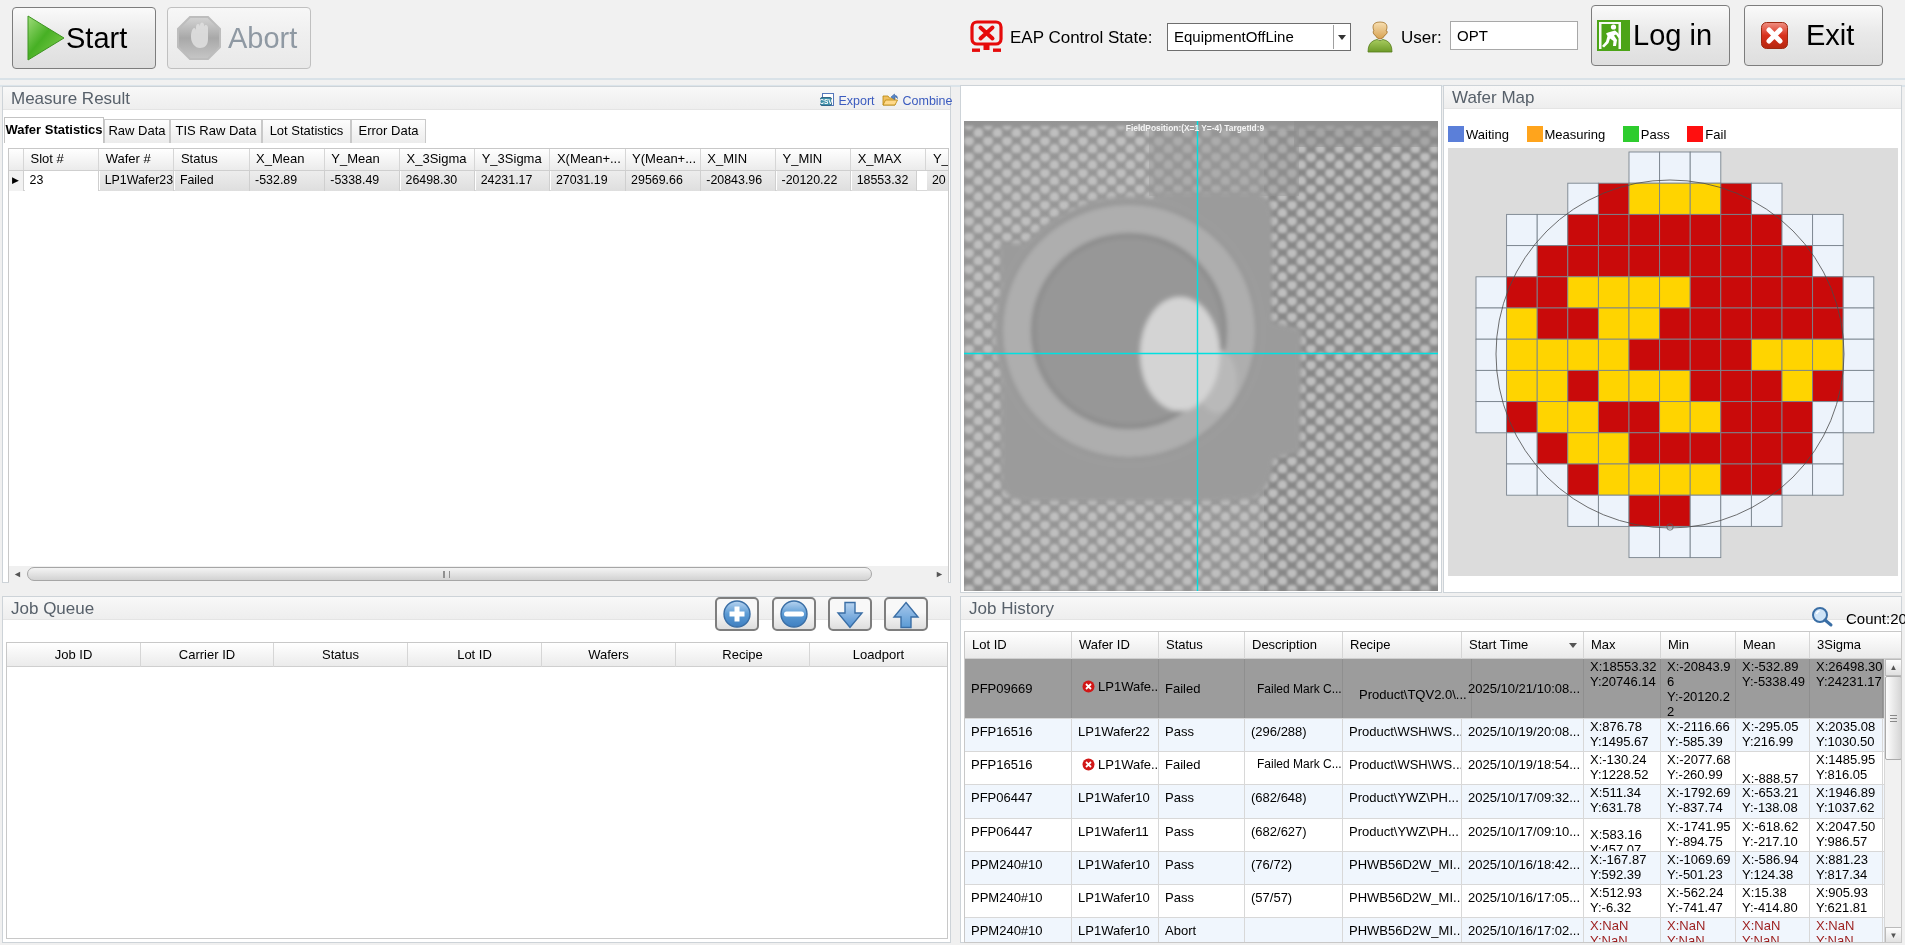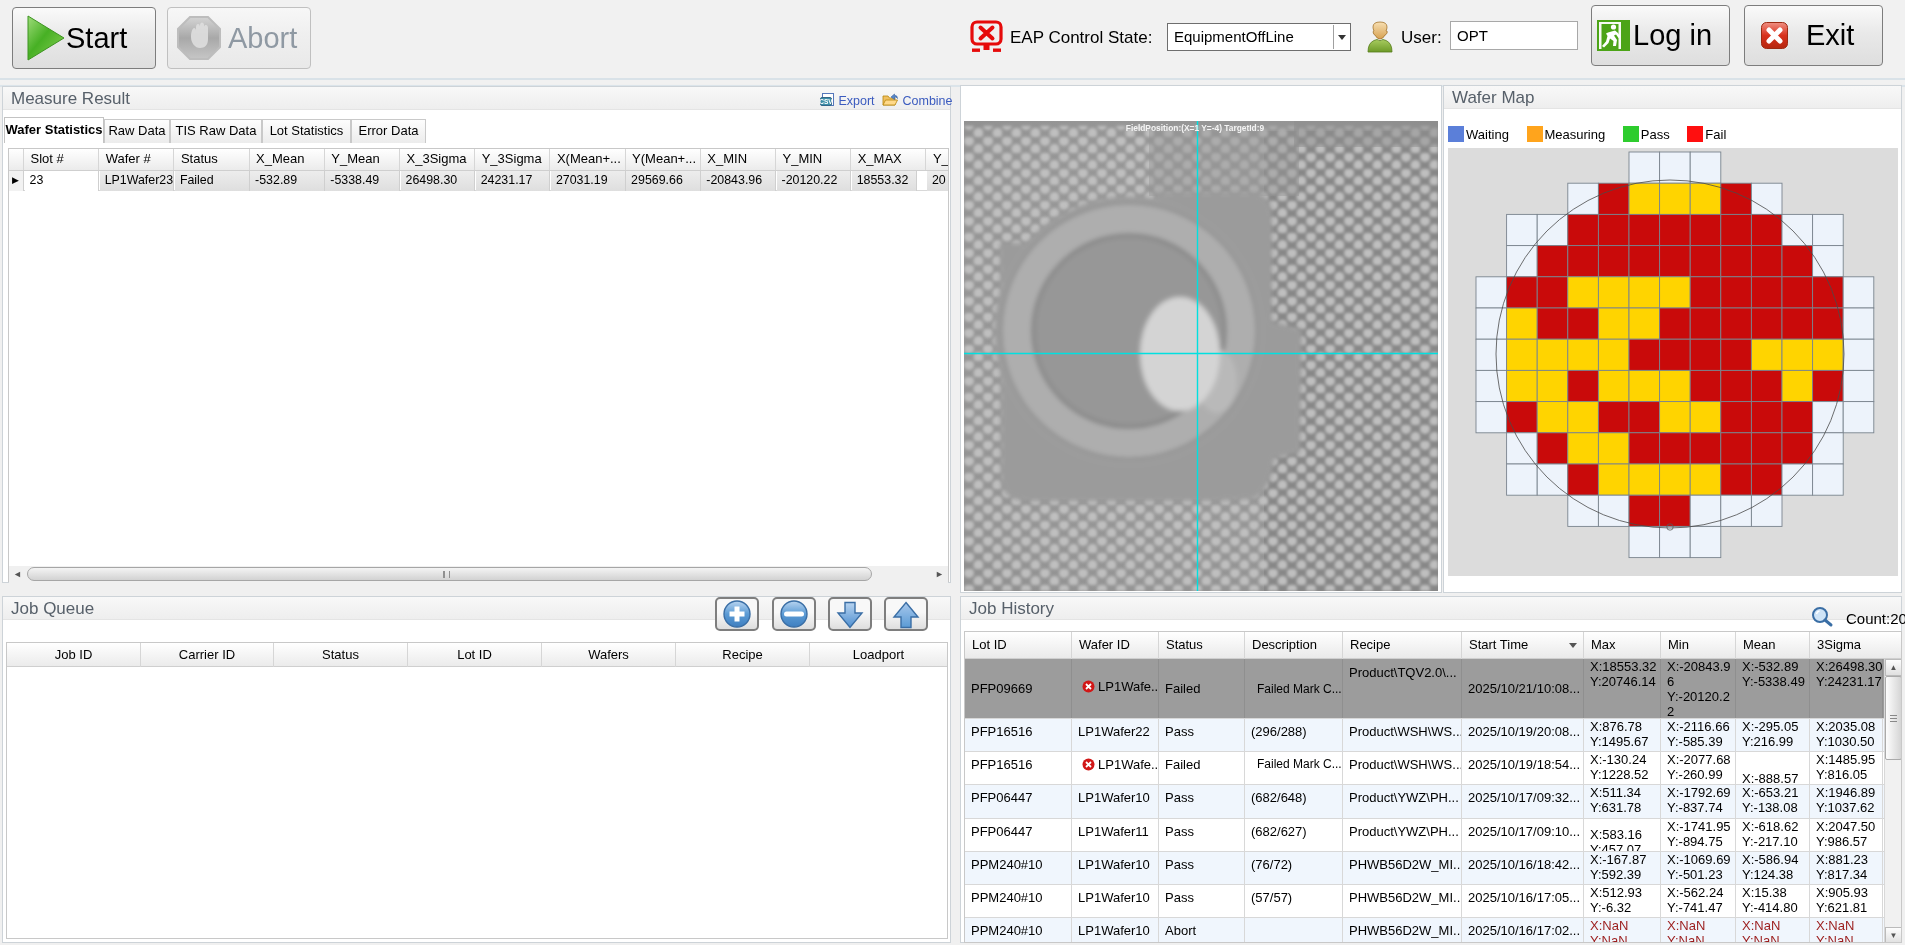--- a/index.html
+++ b/index.html
@@ -462,21 +462,21 @@
       <div class="jh" style="left:845px;width:73px;border-right:none;">3Sigma</div>
     </div>
       <div class="jrow" style="top:27px;height:60px;background:#9c9c9c;">
         <div class="jc" style="left:0px;width:107px;border-color:#8f8f8f;padding-top:22px;">PFP09669</div>
         <div class="jc" style="left:107px;width:87px;border-color:#8f8f8f;padding-left:10px;padding-top:20px;"><svg width="13" height="13" viewBox="0 0 13 13" style="vertical-align:-2px;margin-right:3px;">
             <circle cx="6.5" cy="6.5" r="6" fill="#d11717"></circle>
             <path d="M4 4 L9 9 M9 4 L4 9" stroke="#fff" stroke-width="1.8"></path>
           </svg>LP1Wafe...</div>
         <div class="jc" style="left:194px;width:86px;border-color:#8f8f8f;padding-top:22px;">Failed</div>
         <div class="jc" style="left:280px;width:98px;border-color:#8f8f8f;padding-left:12px;font-size:12px;padding-top:23px;">Failed Mark C...</div>
-        <div class="jc" style="left:378px;width:119px;border-color:#8f8f8f;padding-top:6px;">Product\TQV2.0\...</div>
+        <div class="jc" style="left:388px;width:119px;border-color:#8f8f8f;padding-top:28px;">Product\TQV2.0\...</div>
         <div class="jc" style="left:497px;width:122px;border-color:#8f8f8f;padding-top:22px;">2025/10/21/10:08...</div>
         <div class="jc" style="left:619px;width:77px;border-color:#8f8f8f;line-height:15px;padding-top:0px;">X:18553.32<br>Y:20746.14</div>
         <div class="jc" style="left:696px;width:75px;border-color:#8f8f8f;line-height:15px;padding-top:0px;">X:-20843.9<br>6<br>Y:-20120.2<br>2</div>
         <div class="jc" style="left:771px;width:74px;border-color:#8f8f8f;line-height:15px;padding-top:0px;">X:-532.89<br>Y:-5338.49</div>
         <div class="jc" style="left:845px;width:73px;border-color:#8f8f8f;line-height:15px;padding-top:0px;">X:26498.30<br>Y:24231.17</div>
       </div>
       <div class="jrow" style="top:87px;height:33px;background:#f0f6fd;">
         <div class="jc" style="left:0px;width:107px;">PFP16516</div>
         <div class="jc" style="left:107px;width:87px;">LP1Wafer22</div>
         <div class="jc" style="left:194px;width:86px;">Pass</div>

